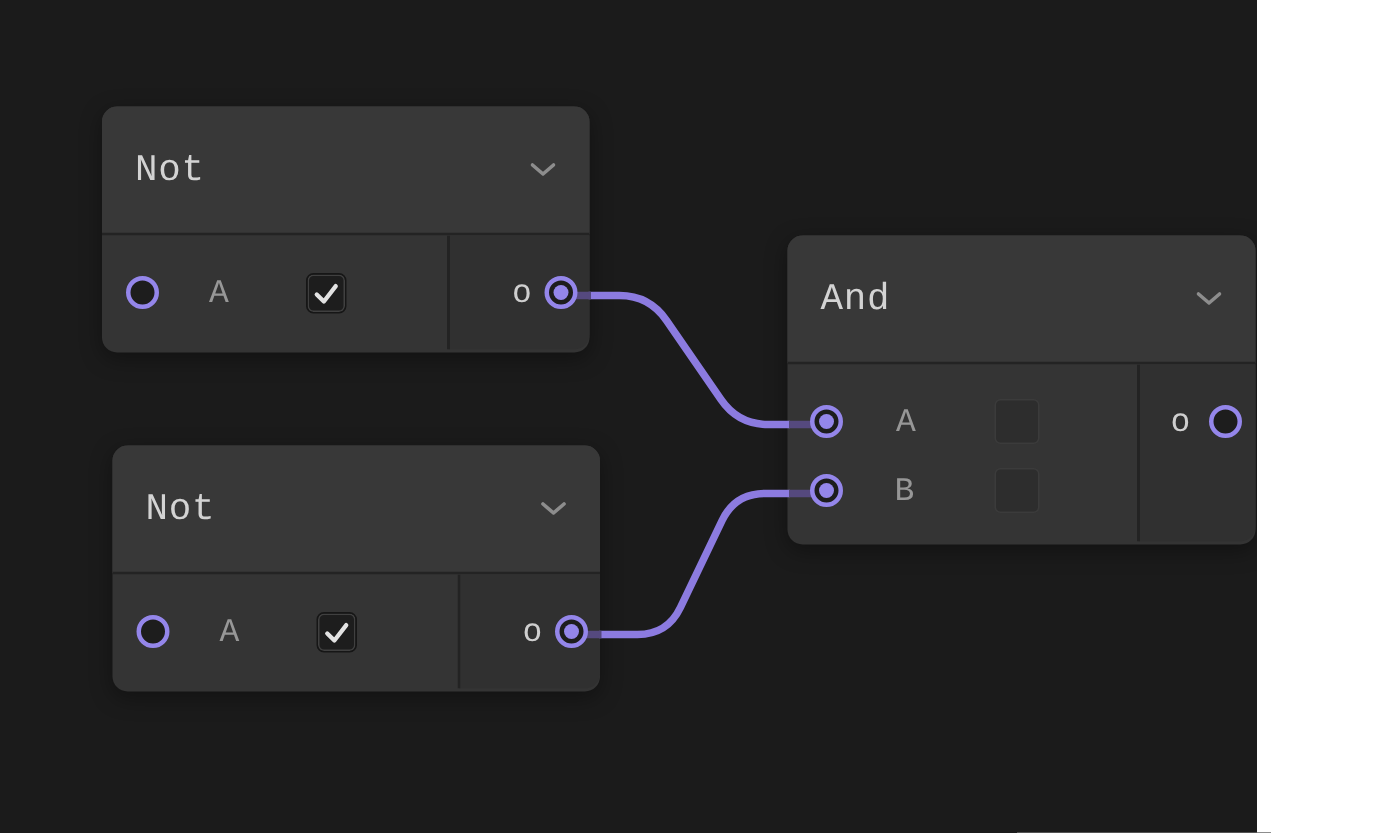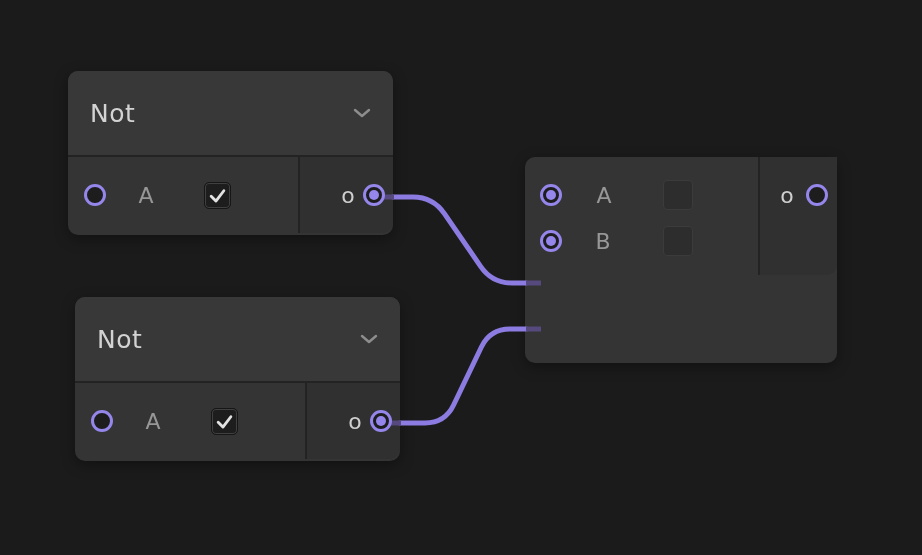--- a/index.html
+++ b/index.html
@@ -13,22 +13,22 @@
     --out-label:#cfcfcf;
     --chevron:#8d8d8d;
     --accent:#9486ea;
     --wire:#8c7be0;
     --wire-dim:#55497e;
     --hole:#1d1d1d;
   }
   *{margin:0;padding:0;box-sizing:border-box;}
   body{font-family:"DejaVu Sans","Liberation Sans",sans-serif;}
   .canvas{
-    position:relative;width:922px;height:555px;
-    background:var(--canvas-bg);overflow:hidden;
+    position:relative;width:838px;height:555px;
+    background:var(--canvas-bg);overflow:hidden;font-family:Liberation Mono, monospace;
   }
   .node{
     position:absolute;border-radius:10px;
     background:var(--input-bg);
     box-shadow:0 4px 14px rgba(0,0,0,.35);
   }
   .node-header{
     height:86px;border-bottom:2px solid var(--divider);
     background:var(--header-bg);border-radius:10px 10px 0 0;
     display:flex;align-items:center;justify-content:space-between;
@@ -117,20 +117,28 @@
         <svg width="19" height="19" viewBox="0 0 24 24">
             <path d="M4 13 L10 19 L20 6" fill="none" stroke="#e2e2e2" stroke-width="3.6" stroke-linecap="round" stroke-linejoin="round"></path>
           </svg>
       </span>
       <span class="io-label out" style="left:280px;top:39px;">o</span>
       <span class="port connected" style="left:295px;top:27px;"></span>
     </div>
   </div>
 
   <div class="node" style="left:525px;top:157px;width:312px;height:206px;">
+    <div class="node-header">
+      <span class="node-title">And</span>
+      <span class="chevron">
+        <svg width="18" height="10" viewBox="0 0 18 10">
+            <path d="M2 2 L9 8 L16 2" fill="none" stroke="currentColor" stroke-width="2.4" stroke-linecap="round" stroke-linejoin="round"></path>
+          </svg>
+      </span>
+    </div>
     <div class="node-body" style="height:118px;">
       <div class="out-section" style="width:79px;"></div>
       <span class="port connected" style="left:15px;top:27px;"></span>
       <span class="io-label" style="left:79px;top:39px;">A</span>
       <span class="valuebox" style="left:138px;top:23px;"></span>
       <span class="port connected" style="left:15px;top:73px;"></span>
       <span class="io-label" style="left:78px;top:85px;">B</span>
       <span class="valuebox" style="left:138px;top:69px;"></span>
       <span class="io-label out" style="left:262px;top:39px;">o</span>
       <span class="port" style="left:281px;top:27px;"></span>

